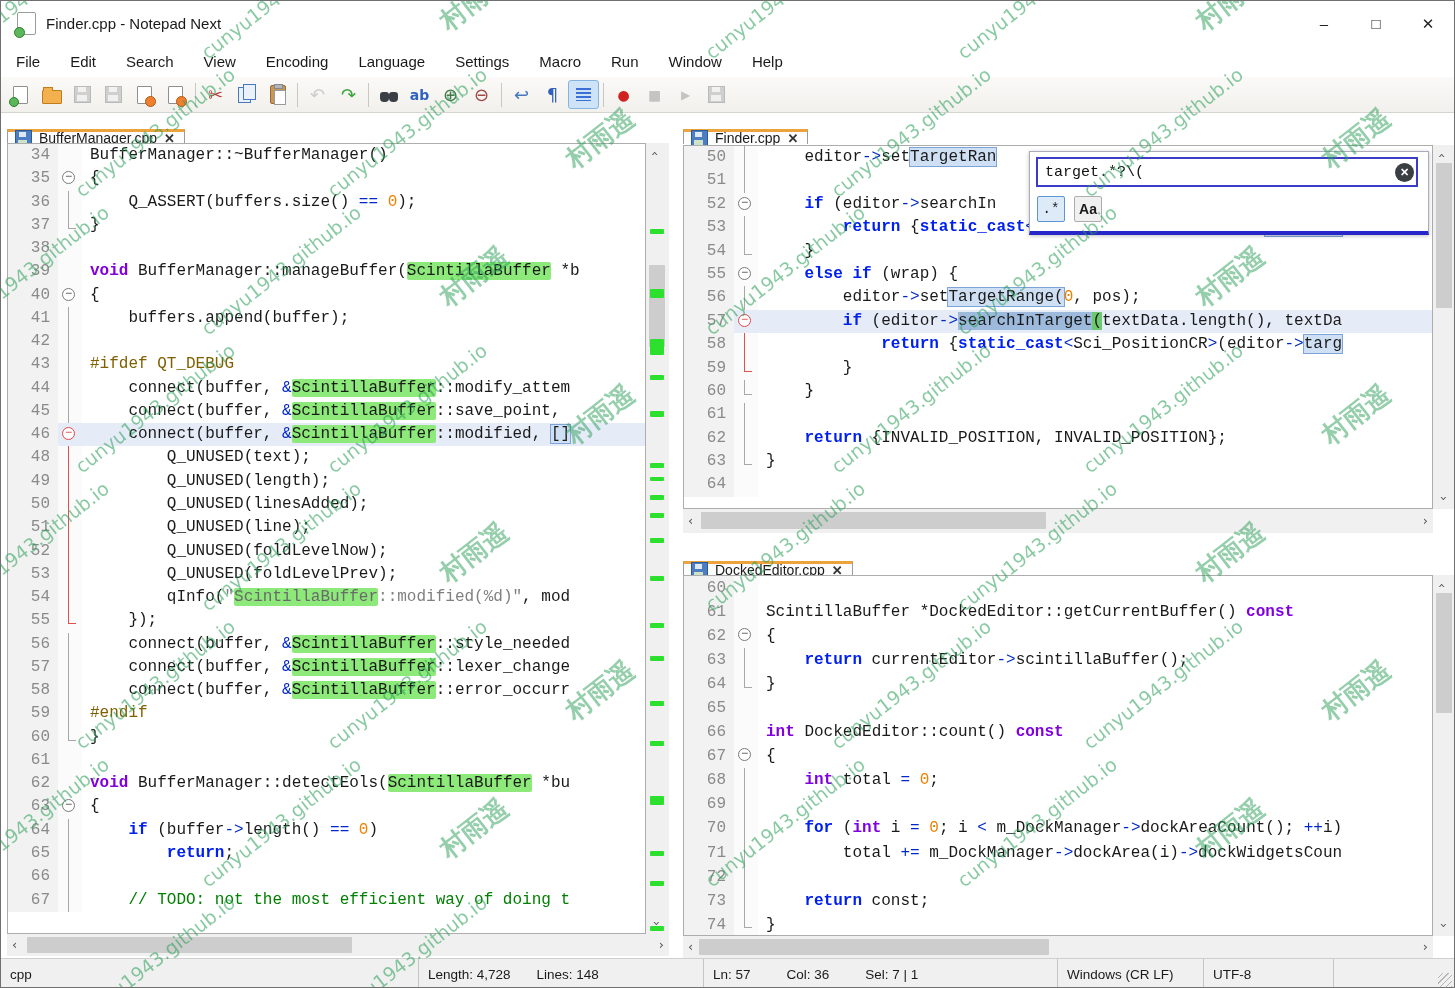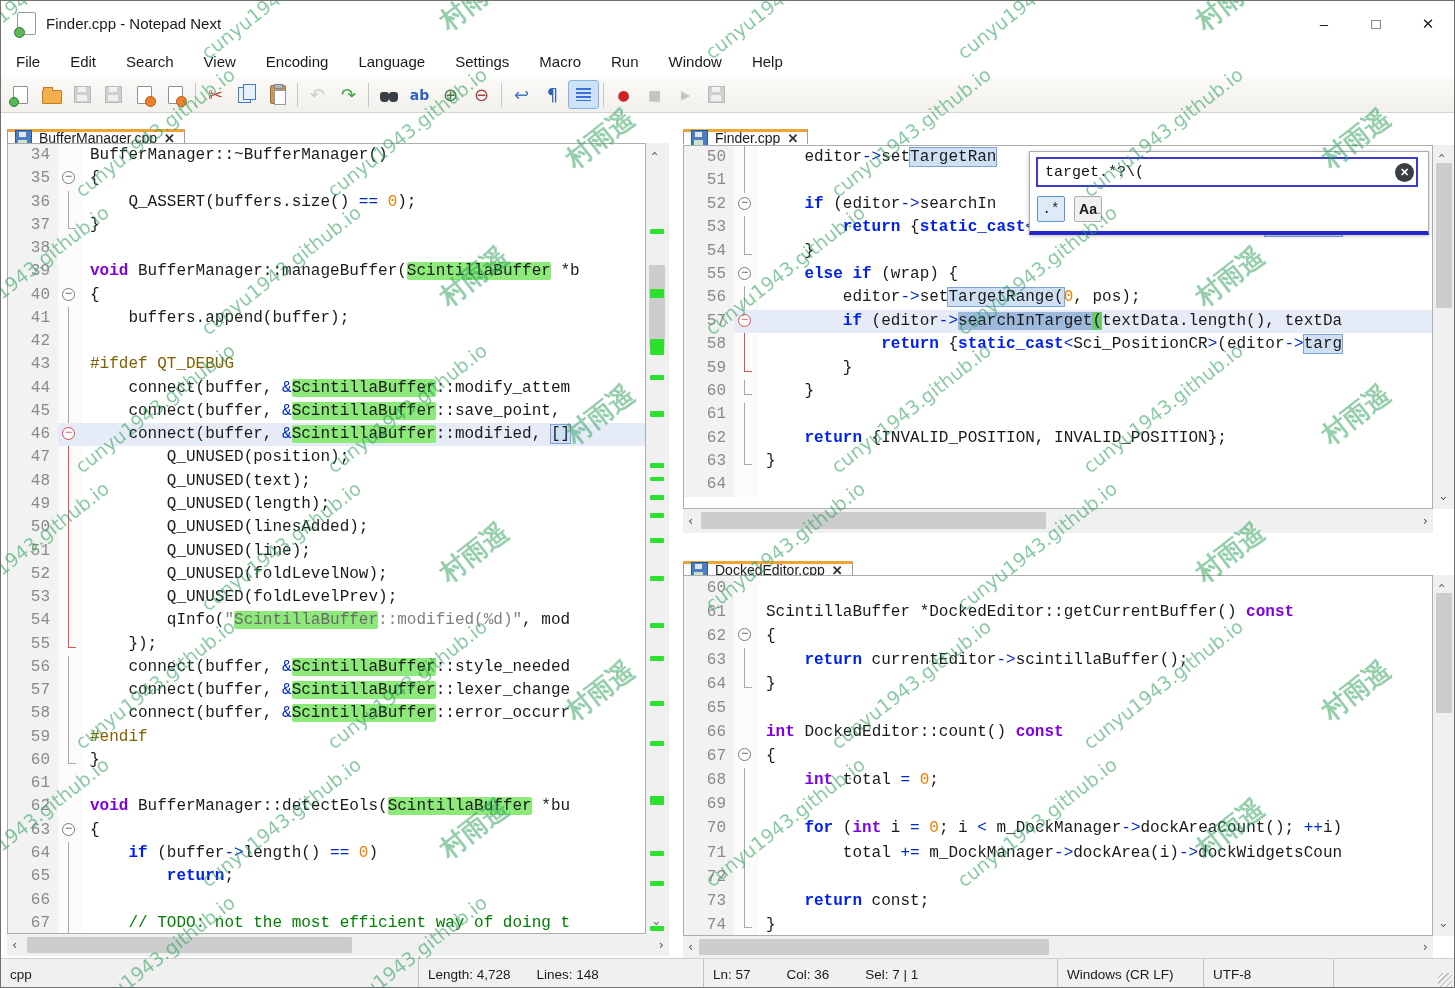--- a/index.html
+++ b/index.html
@@ -221,21 +221,20 @@
       <div class="row" style="height: 23.27px; line-height: 23.27px;"><span class="ln">37</span><span class="fold f-end"></span><span class="code"><span>}</span></span></div>
       <div class="row" style="height: 23.27px; line-height: 23.27px;"><span class="ln">38</span><span class="fold"></span><span class="code"></span></div>
       <div class="row" style="height: 23.27px; line-height: 23.27px;"><span class="ln">39</span><span class="fold"></span><span class="code"><span class="tok-ty">void</span><span> BufferManager::manageBuffer(</span><span class="tok-hl">ScintillaBuffer</span><span> *b</span></span></div>
       <div class="row" style="height: 23.27px; line-height: 23.27px;"><span class="ln">40</span><span class="fold"><span class="fg">−</span></span><span class="code"><span>{</span></span></div>
       <div class="row" style="height: 23.27px; line-height: 23.27px;"><span class="ln">41</span><span class="fold f-line"></span><span class="code"><span>    buffers.append(buffer);</span></span></div>
       <div class="row" style="height: 23.27px; line-height: 23.27px;"><span class="ln">42</span><span class="fold f-line"></span><span class="code"></span></div>
       <div class="row" style="height: 23.27px; line-height: 23.27px;"><span class="ln">43</span><span class="fold f-line"></span><span class="code"><span class="tok-pp">#ifdef QT_DEBUG</span></span></div>
       <div class="row" style="height: 23.27px; line-height: 23.27px;"><span class="ln">44</span><span class="fold f-line"></span><span class="code"><span>    connect(buffer, </span><span class="tok-op">&amp;</span><span class="tok-hl">ScintillaBuffer</span><span>::modify_attem</span></span></div>
       <div class="row" style="height: 23.27px; line-height: 23.27px;"><span class="ln">45</span><span class="fold f-line"></span><span class="code"><span>    connect(buffer, </span><span class="tok-op">&amp;</span><span class="tok-hl">ScintillaBuffer</span><span>::save_point, </span></span></div>
       <div class="row row-cur" style="height: 23.27px; line-height: 23.27px;"><span class="ln">46</span><span class="fold"><span class="fg fg-red">−</span></span><span class="code"><span>    connect(buffer, </span><span class="tok-op">&amp;</span><span class="tok-hl">ScintillaBuffer</span><span>::modified, </span><span class="tok-find">[]</span></span></div>
-      <div class="row" style="height: 23.27px; line-height: 23.27px;"><span class="ln">47</span><span class="fold f-line-red"></span><span class="code"><span>        Q_UNUSED(position);</span></span></div>
       <div class="row" style="height: 23.27px; line-height: 23.27px;"><span class="ln">48</span><span class="fold f-line-red"></span><span class="code"><span>        Q_UNUSED(text);</span></span></div>
       <div class="row" style="height: 23.27px; line-height: 23.27px;"><span class="ln">49</span><span class="fold f-line-red"></span><span class="code"><span>        Q_UNUSED(length);</span></span></div>
       <div class="row" style="height: 23.27px; line-height: 23.27px;"><span class="ln">50</span><span class="fold f-line-red"></span><span class="code"><span>        Q_UNUSED(linesAdded);</span></span></div>
       <div class="row" style="height: 23.27px; line-height: 23.27px;"><span class="ln">51</span><span class="fold f-line-red"></span><span class="code"><span>        Q_UNUSED(line);</span></span></div>
       <div class="row" style="height: 23.27px; line-height: 23.27px;"><span class="ln">52</span><span class="fold f-line-red"></span><span class="code"><span>        Q_UNUSED(foldLevelNow);</span></span></div>
       <div class="row" style="height: 23.27px; line-height: 23.27px;"><span class="ln">53</span><span class="fold f-line-red"></span><span class="code"><span>        Q_UNUSED(foldLevelPrev);</span></span></div>
       <div class="row" style="height: 23.27px; line-height: 23.27px;"><span class="ln">54</span><span class="fold f-line-red"></span><span class="code"><span>        qInfo(</span><span class="tok-str">"</span><span class="tok-hlstr">ScintillaBuffer</span><span class="tok-str">::modified(%d)"</span><span>, mod</span></span></div>
       <div class="row" style="height: 23.27px; line-height: 23.27px;"><span class="ln">55</span><span class="fold f-end-red"></span><span class="code"><span>    });</span></span></div>
       <div class="row" style="height: 23.27px; line-height: 23.27px;"><span class="ln">56</span><span class="fold f-line"></span><span class="code"><span>    connect(buffer, </span><span class="tok-op">&amp;</span><span class="tok-hl">ScintillaBuffer</span><span>::style_needed</span></span></div>
       <div class="row" style="height: 23.27px; line-height: 23.27px;"><span class="ln">57</span><span class="fold f-line"></span><span class="code"><span>    connect(buffer, </span><span class="tok-op">&amp;</span><span class="tok-hl">ScintillaBuffer</span><span>::lexer_change</span></span></div>

